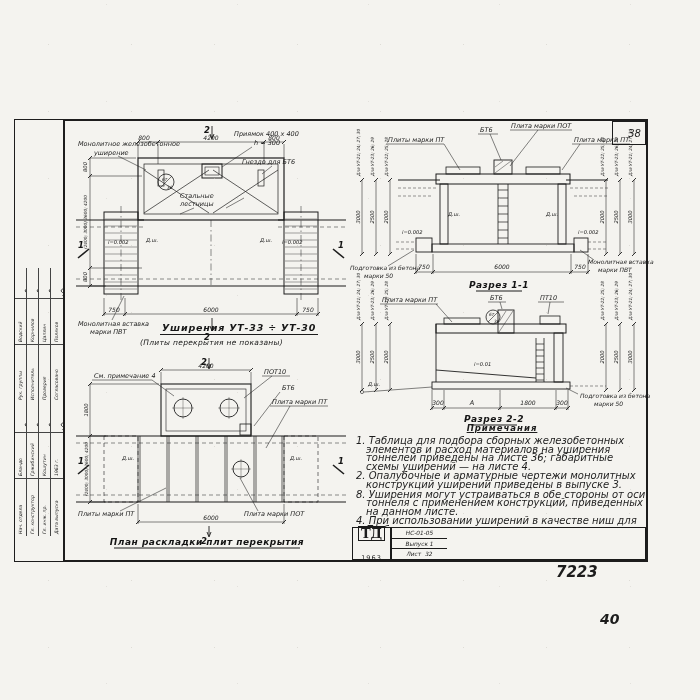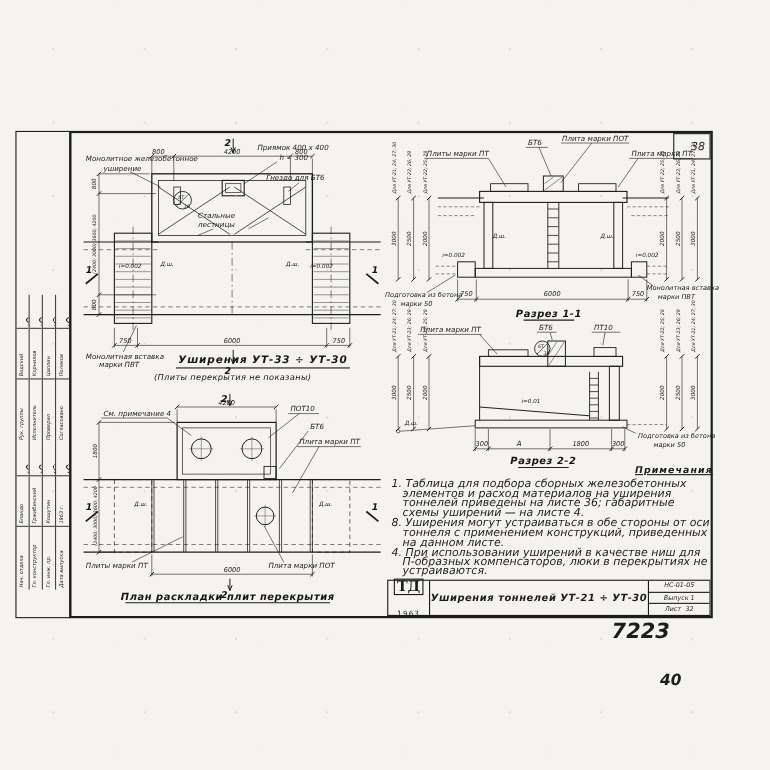--- a/index.html
+++ b/index.html
@@ -46,21 +46,21 @@
   .tt { font:italic bold 9px "DejaVu Sans", sans-serif; fill:#141414; letter-spacing:0.5px; }
 
   
   .lbl { position:absolute; font-style:italic; white-space:nowrap; color:#171717; }
   .view-title { font-weight:bold; font-size:9.5px; letter-spacing:0.8px;
     border-bottom:1.2px solid #1b1b1b; padding:0 2px 1px; }
   .view-sub { font-size:7.5px; letter-spacing:0.3px; }
 
   
   .notes { position:absolute; left:356px; top:423px; width:292px; }
-  .notes-title { text-align:right; font-style:italic; font-weight:bold; font-size:8.5px;
+  .notes-title { text-align:center; font-style:italic; font-weight:bold; font-size:8.5px;
     letter-spacing:1px; text-decoration: underline; margin-bottom:4px; }
   .note-item { font-style:italic; font-size:10px; line-height:8.6px;
     padding-left:10px; text-indent:-10px; margin-bottom:1px; }
 
   
   .tblock { position:absolute; left:352px; top:527px; width:294px; height:33px;
     border:1.8px solid #1a1a1a; display:flex; background:#f4f3ef; }
   .tb-logo { width:38px; border-right:1.5px solid #1a1a1a;
     display:flex; flex-direction:column; align-items:center; justify-content:center; }
   .tb-logo-td { font-family:"DejaVu Serif", serif; font-weight:bold; font-size:13px;
@@ -377,41 +377,41 @@
       <text class="tm" x="125" y="188">2</text>
       <text class="tm" x="2" y="108">1</text>
       <text class="tm" x="262" y="108">1</text>
       <text class="tt" x="131" y="189" text-anchor="middle">План раскладки плит перекрытия</text>
     </svg>
   </div>
 
   <div class="notes">
     <div class="notes-title">Примечания</div>
     <div class="note-item">1. Таблица для подбора сборных железобетонных элементов и расход материалов на уширения тоннелей приведены на листе 36; габаритные схемы уширений — на листе 4.</div>
+    <div class="note-item">2. Опалубочные и арматурные чертежи монолитных конструкций уширений приведены в выпуске 3.</div>
     <div class="note-item">8. Уширения могут устраиваться в обе стороны от оси тоннеля с применением конструкций, приведенных на данном листе.</div>
     <div class="note-item">4. При использовании уширений в качестве ниш для П-образных компенсаторов, люки в перекрытиях не устраиваются.</div>
   </div>
 
   <div class="tblock">
     <div class="tb-logo">
       <div class="tb-logo-td">ТД</div>
       <div class="tb-logo-year">1963</div>
     </div>
-    <div class="tb-title">Уширения тоннелей УТ-21 ÷ УТ-30</div>
     <div class="tb-right">
       <div>НС-01-05</div>
       <div>Выпуск 1</div>
       <div>
         <span>Лист</span>
         <span>32</span>
       </div>
     </div>
   </div>
 
-  <div class="stamp-num" style="left:556px; top:563px; font-size:19px;">7223</div>
+  <div class="stamp-num" style="left:556px; top:563px; font-size:15px;">7223</div>
   <div class="stamp-num" style="left:600px; top:563px; font-size:14px;margin-top:48px;">40</div>
 
   <div class="stamp" style="top:268px;">
     <div class="stamp-inner">
       <div class="stamp-row">
         <span class="stamp-cell sc-label">Рук. группы</span>
         <span class="stamp-cell sc-name">Водский</span>
         <span class="stamp-cell sc-sig"><span class="sig-mark">&nbsp;&nbsp;&nbsp;&nbsp;</span></span>
       </div>
       <div class="stamp-row">

